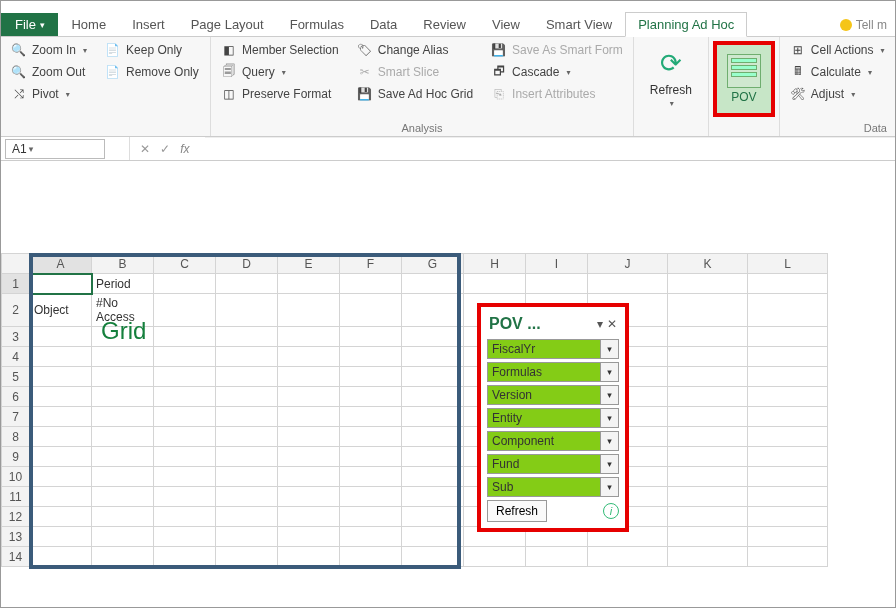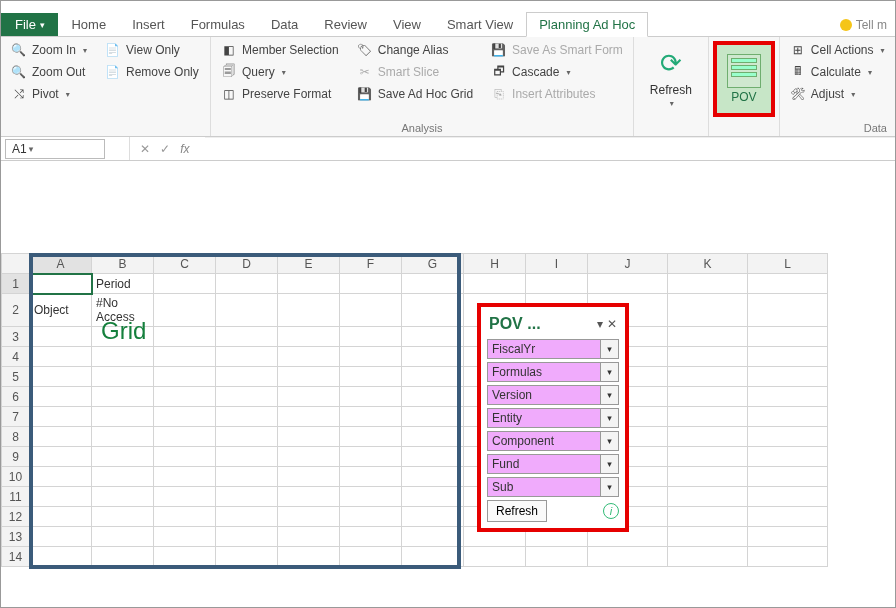--- a/index.html
+++ b/index.html
@@ -57,37 +57,38 @@
   .grid-highlight { position:absolute; border:4px solid #3b5b7a; pointer-events:none; }
   .grid-label { position:absolute; font-size:24px; font-weight:normal; color:#15803d; pointer-events:none;}
   
   
   .povpanel { position:absolute; border:4px solid #e60000; background:#fff; padding:6px; width:152px; }
   .povhead { display:flex; align-items:center; justify-content:space-between; padding:2px 2px 6px 2px;}
   .povtitle { color:#217346; font-size:16px; font-weight:600;}
   .povhead .ctl { display:flex; gap:4px; color:#555; font-size:12px; }
   .povhead .ctl span{cursor:pointer;}
   .povrow { display:flex; margin-bottom:3px; }
-  .povfield { flex:1; border:1px solid #999; padding:2px 4px; font-size:12px; background:#f0abfc; }
+  .povfield { flex:1; border:1px solid #999; padding:2px 4px; font-size:12px; background:#84cc16; }
   .povdd { width:18px; border:1px solid #999; border-left:none; display:flex; align-items:center; justify-content:center; font-size:9px; background:#f4f4f4; cursor:pointer;}
   .povfoot { display:flex; justify-content:space-between; align-items:center; margin-top:2px;}
   .povrefresh { border:1px solid #999; padding:3px 8px; background:#fafafa; cursor:pointer; font-size:12px;}
   .infoicon { width:16px; height:16px; border:1px solid #3b7; border-radius:50%; color:#3b7; display:flex; align-items:center; justify-content:center; font-size:11px; font-style:italic;}
 </style>
 </head>
 <body>
 
 <div class="tabbar">
   <div class="file-tab">
     <span>File</span>
     <span class="arrow">▾</span>
   </div>
   <div id="tabs-holder" style="display: contents;"></div>
   <div class="tab">Home</div>
     <div class="tab">Insert</div>
+    <div class="tab">Page Layout</div>
     <div class="tab">Formulas</div>
     <div class="tab">Data</div>
     <div class="tab">Review</div>
     <div class="tab">View</div>
     <div class="tab">Smart View</div>
     <div class="tab active">Planning Ad Hoc</div>
     <div class="tellme">
     <span class="bulb"></span>
     <span>Tell m</span>
   </div>
@@ -108,21 +109,21 @@
           </div>
         <div class="ritem">
             <span class="ricon">⤭</span>
             <span>Pivot</span>
             <span class="dd">▾</span>
           </div>
       </div>
       <div class="col">
         <div class="ritem">
             <span class="ricon">📄</span>
-            <span>View Only</span>
+            <span>Keep Only</span>
           </div>
         <div class="ritem">
             <span class="ricon">📄</span>
             <span>Remove Only</span>
           </div>
       </div>
     </div>
     <div class="glabel"></div>
   </div>
 

